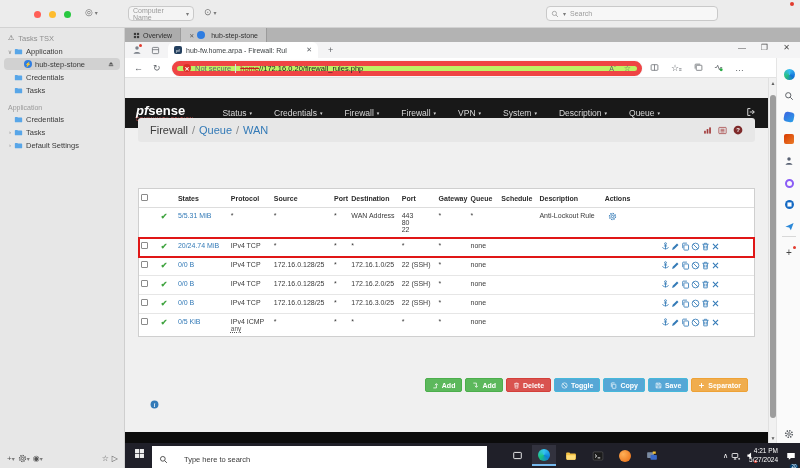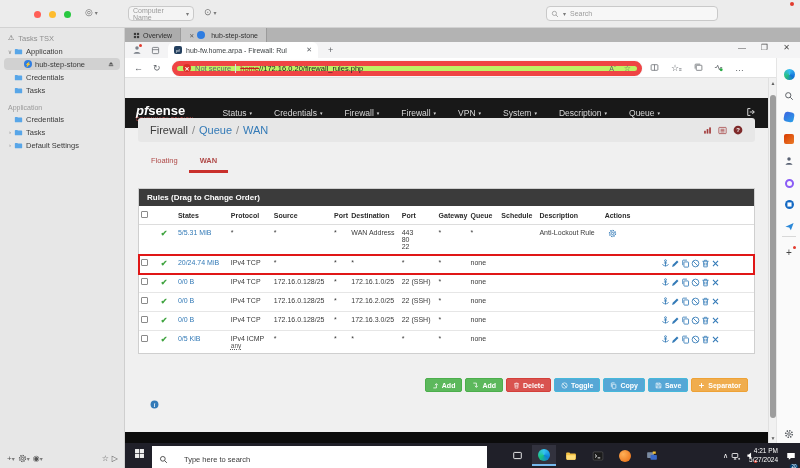--- a/index.html
+++ b/index.html
@@ -400,27 +400,22 @@
           </span>
         <span class="ic" style="font-size:10px">
             <svg viewBox="0 0 16 16" xmlns="http://www.w3.org/2000/svg">
               <circle cx="8" cy="8" r="7" fill="#7e2a2a"></circle>
               <text x="8" y="11.6" font-size="9.5" text-anchor="middle" fill="#fff" font-weight="bold" font-family="Liberation Sans,sans-serif">?</text>
             </svg>
           </span>
       </span>
     </div>
 
-    <div class="pf-tabs" id="pf-tabs">
-        <span class="pf-tab">Floating</span>
-        <span class="pf-tab on">WAN</span>
-      </div>
 
     <div class="pf-panel">
-      <div class="pf-panel-title">Rules (Drag to Change Order)</div>
       <table class="rules">
         <colgroup>
           <col style="width:3.2%">
             <col style="width:2.8%">
             <col style="width:8.6%">
             <col style="width:7.0%">
           <col style="width:9.8%">
             <col style="width:2.8%">
             <col style="width:8.2%">
             <col style="width:6.0%">

